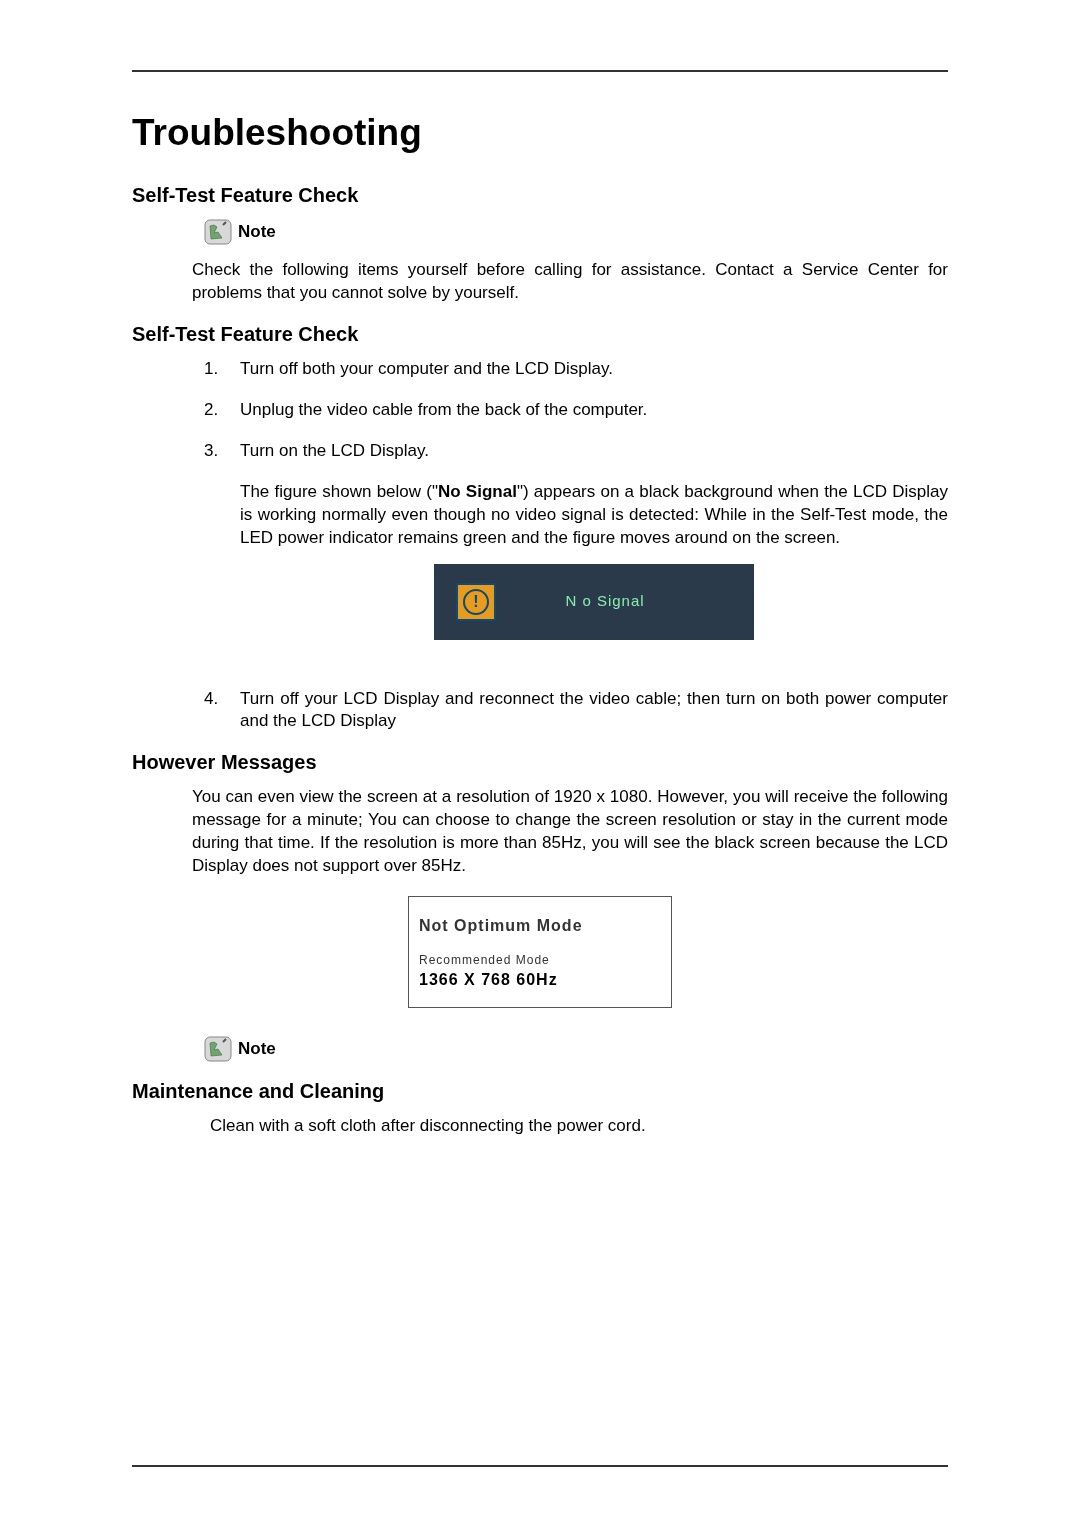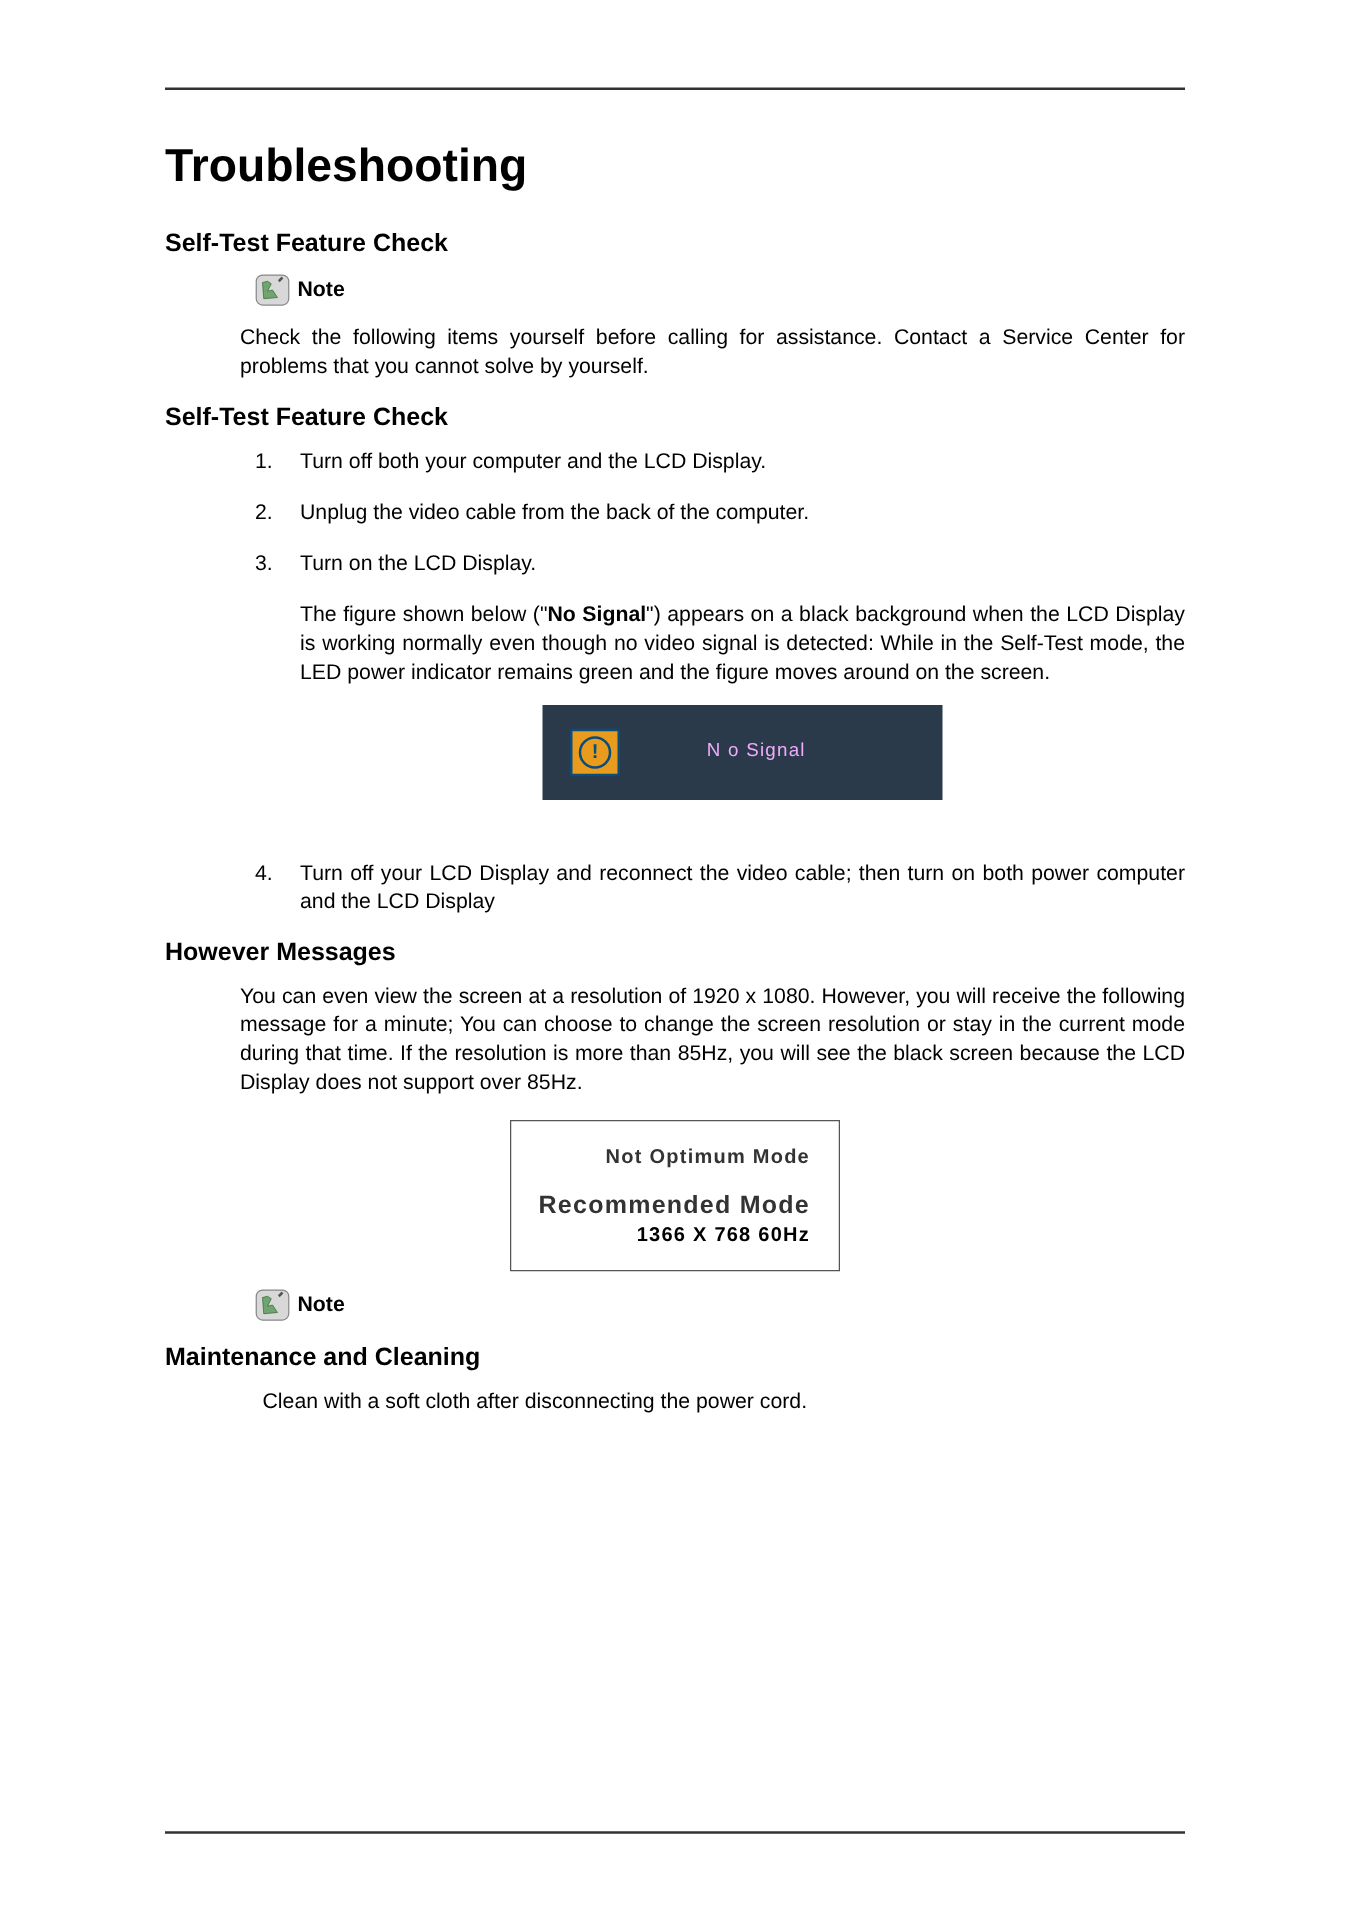--- a/index.html
+++ b/index.html
@@ -117,42 +117,42 @@
     display: flex;
     align-items: center;
     justify-content: center;
     color: #0a4d7a;
     font-weight: bold;
     font-size: 16px;
   }
   .no-signal-text {
     flex: 1;
     text-align: center;
-    color: #f0abfc;
+    color: #86efac;
     font-size: 15px;
     letter-spacing: 1px;
     padding-right: 40px;
   }
   .optimum-box {
     width: 264px;
-    margin: 6px auto 14px auto;
+    margin: 6px auto 28px auto;
     border: 1px solid #555;
-    padding: 20px 23px 18px 10px;
-    text-align: right;
+    padding: 20px 2px 18px 10px;
+    text-align: left;
   }
   .optimum-line1 {
     font-size: 16px;
     font-weight: bold;
     letter-spacing: 1px;
     color: #333;
     margin-bottom: 18px;
   }
   .optimum-line2 {
-    font-size: 20px;
-    font-weight: bold;
+    font-size: 12px;
+    font-weight: normal;
     letter-spacing: 1px;
     color: #333;
     margin-bottom: 4px;
   }
   .optimum-line3 {
     font-size: 16px;
     font-weight: bold;
     letter-spacing: 1px;
     color: #000000;
   }

